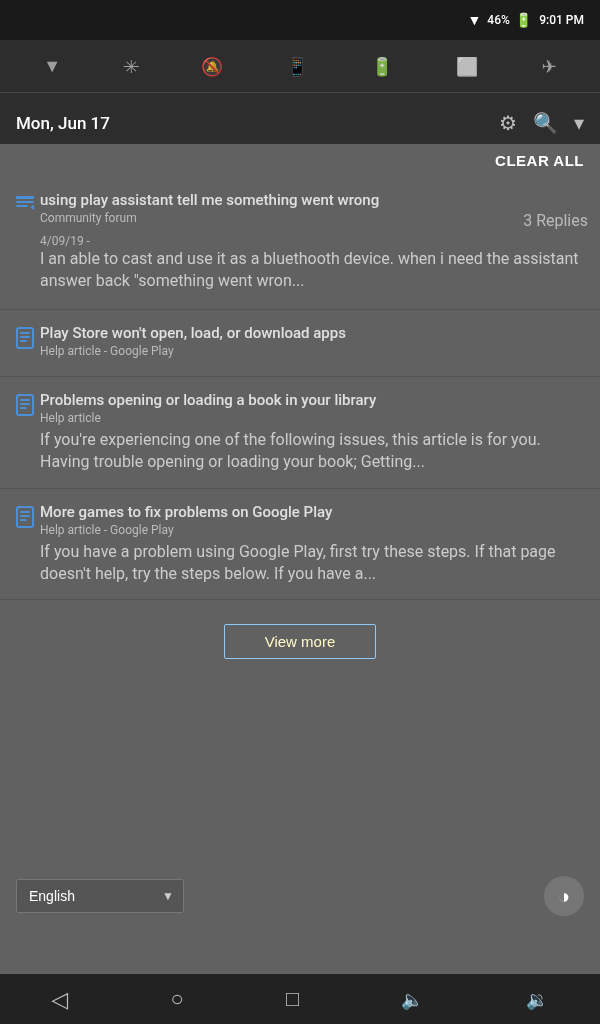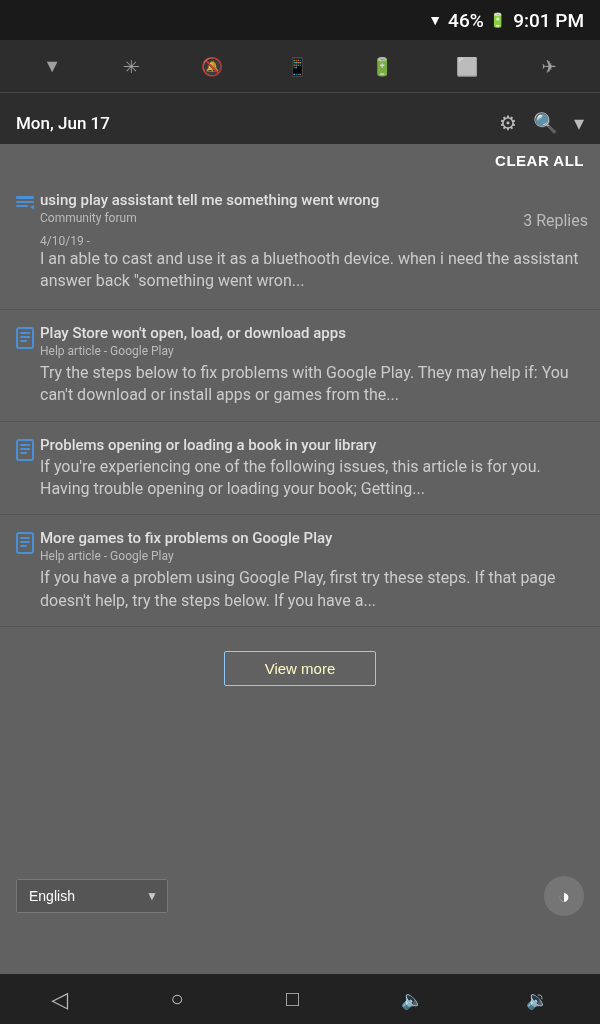--- a/index.html
+++ b/index.html
@@ -17,21 +17,21 @@
       background: #1a1a1a;
       height: 40px;
       display: flex;
       align-items: center;
       justify-content: flex-end;
       padding: 0 16px;
       gap: 8px;
     }
     .status-bar-text {
       color: white;
-      font-size: 19px;
+      font-size: 12px;
       font-weight: 500;
     }
     .status-icons {
       display: flex;
       align-items: center;
       gap: 6px;
     }
 
     
     .system-icons-bar {
@@ -214,21 +214,21 @@
     .language-select {
       background: #555;
       border: 1px solid #777;
       color: white;
       font-size: 14px;
       padding: 8px 32px 8px 12px;
       appearance: none;
       -webkit-appearance: none;
       cursor: pointer;
       border-radius: 2px;
-      width: 152px;
+      width: 168px;
     }
     .lang-dropdown-arrow {
       position: absolute;
       right: 10px;
       color: #ccc;
       pointer-events: none;
       font-size: 12px;
     }
     .theme-icon-btn {
       width: 40px;
@@ -334,56 +334,58 @@
         <path d="M16 14 l4 3 v-5 z"></path>
       </svg>
     </span>
     <div class="result-content">
       <div class="result-title">using play assistant tell me something went wrong</div>
       <div class="result-meta">
         <span>Community forum</span>
         <span class="result-meta-replies">3 Replies</span>
       </div>
       <div class="result-date">
-        <span>4/10/19</span>
+        <span>4/09/19</span>
         <span> - </span>
         <span class="result-snippet">I an able to cast and use it as a bluethooth device. when i need the assistant answer back "something went wron...</span>
       </div>
     </div>
   </div>
 
   <div class="result-item">
     <span class="result-icon">
       <svg width="24" height="24" viewBox="0 0 24 24" fill="#4a90d9">
         <rect x="3" y="2" width="16" height="20" rx="2" fill="none" stroke="#4a90d9" stroke-width="2"></rect>
         <rect x="6" y="6" width="10" height="2" rx="1" fill="#4a90d9"></rect>
         <rect x="6" y="10" width="10" height="2" rx="1" fill="#4a90d9"></rect>
         <rect x="6" y="14" width="7" height="2" rx="1" fill="#4a90d9"></rect>
       </svg>
     </span>
     <div class="result-content">
       <div class="result-title">Play Store won't open, load, or download apps</div>
       <div class="result-meta">
         <span>Help article - Google Play</span>
       </div>
-      <div class="result-snippet">Try the steps below to fix problems with Google Play. They may help if: You can't download or install apps or games from the...</div>
     </div>
   </div>
 
   <div class="result-item">
     <span class="result-icon">
       <svg width="24" height="24" viewBox="0 0 24 24" fill="#4a90d9">
         <rect x="3" y="2" width="16" height="20" rx="2" fill="none" stroke="#4a90d9" stroke-width="2"></rect>
         <rect x="6" y="6" width="10" height="2" rx="1" fill="#4a90d9"></rect>
         <rect x="6" y="10" width="10" height="2" rx="1" fill="#4a90d9"></rect>
         <rect x="6" y="14" width="7" height="2" rx="1" fill="#4a90d9"></rect>
       </svg>
     </span>
     <div class="result-content">
       <div class="result-title">Problems opening or loading a book in your library</div>
+      <div class="result-meta">
+        <span>Help article</span>
+      </div>
       <div class="result-snippet">If you're experiencing one of the following issues, this article is for you. Having trouble opening or loading your book; Getting...</div>
     </div>
   </div>
 
   <div class="result-item">
     <span class="result-icon">
       <svg width="24" height="24" viewBox="0 0 24 24" fill="#4a90d9">
         <rect x="3" y="2" width="16" height="20" rx="2" fill="none" stroke="#4a90d9" stroke-width="2"></rect>
         <rect x="6" y="6" width="10" height="2" rx="1" fill="#4a90d9"></rect>
         <rect x="6" y="10" width="10" height="2" rx="1" fill="#4a90d9"></rect>

